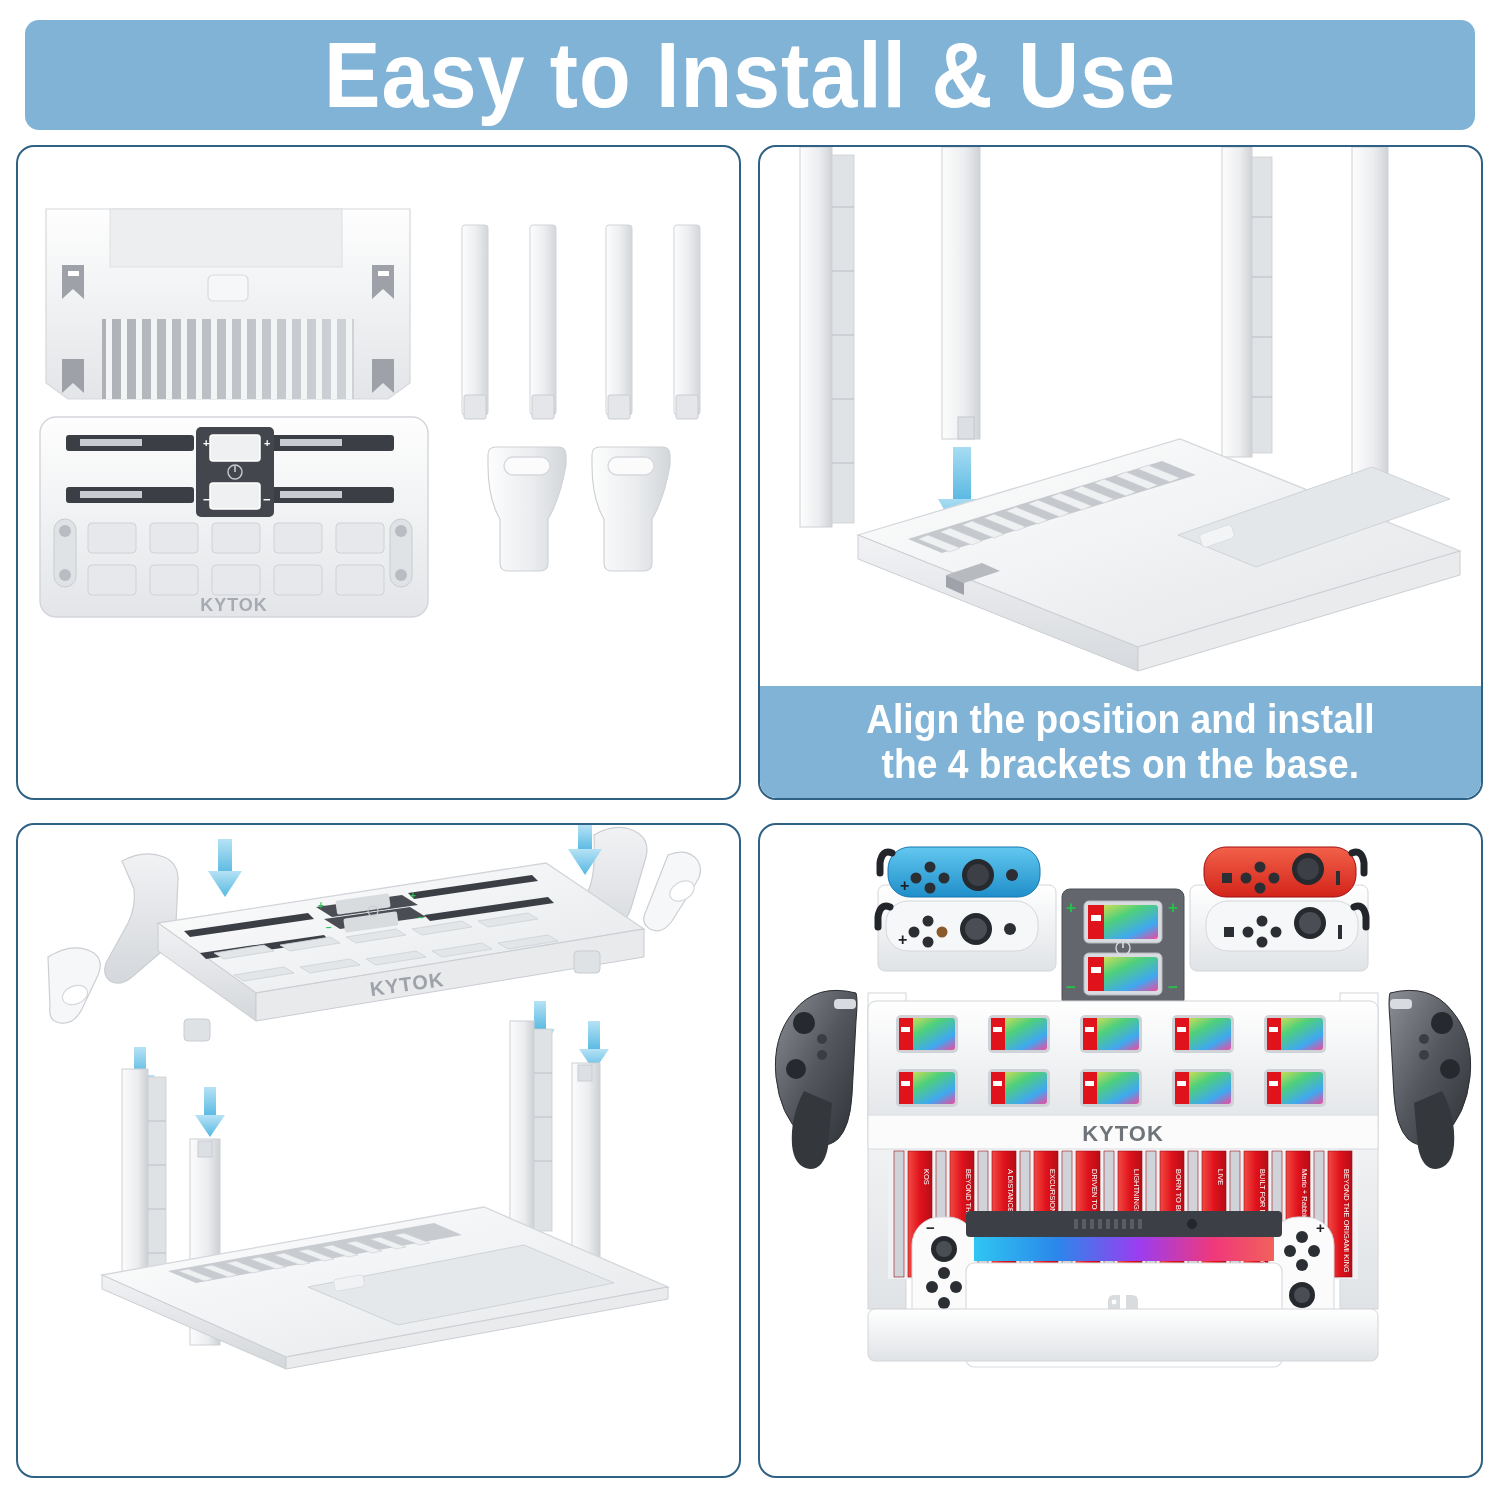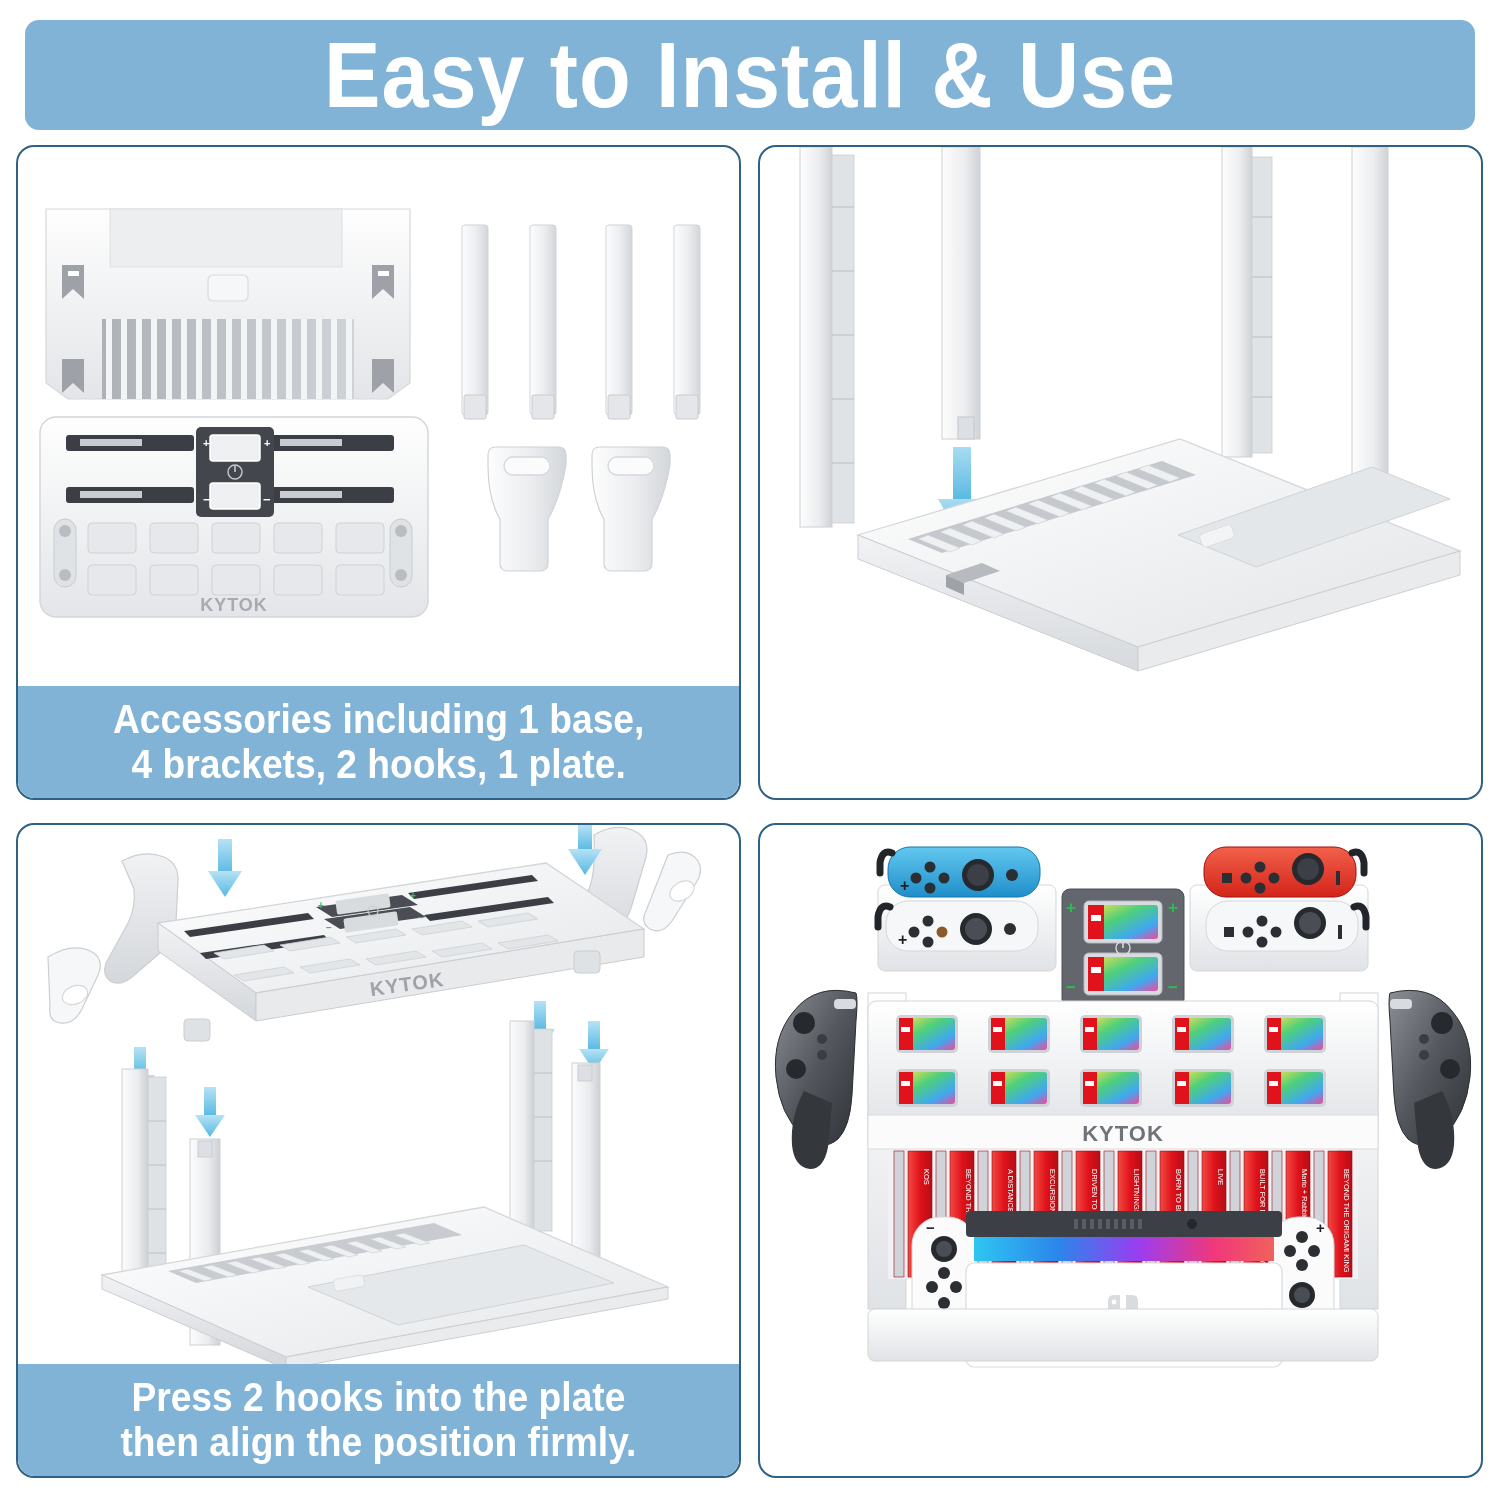--- a/index.html
+++ b/index.html
@@ -218,24 +218,20 @@
             <path d="M478 300 h62 q8 0 8 8 v10 q-6 34 -18 54 v44 q0 8 -8 8 h-32 q-8 0 -8 -8 v-44 q-12 -20 -12 -54 v-10 q0 -8 8 -8 Z" fill="url(#p1bar)" stroke="#cfd2d6" stroke-width="1.2"></path>
             <rect x="486" y="310" width="46" height="18" rx="9" fill="#fbfbfc" stroke="#d6d9dd" stroke-width="1.4"></rect>
           </g>
           <g>
             <path d="M582 300 h62 q8 0 8 8 v10 q-6 34 -18 54 v44 q0 8 -8 8 h-32 q-8 0 -8 -8 v-44 q-12 -20 -12 -54 v-10 q0 -8 8 -8 Z" fill="url(#p1bar)" stroke="#cfd2d6" stroke-width="1.2"></path>
             <rect x="590" y="310" width="46" height="18" rx="9" fill="#fbfbfc" stroke="#d6d9dd" stroke-width="1.4"></rect>
           </g>
         </g>
       </svg>
     </div>
-    <div class="panel-caption">
-      <div class="caption-text">Accessories including 1 base,
-4 brackets, 2 hooks, 1 plate.</div>
-    </div>
   </div>
 
   <div class="panel" id="panel-2">
     <div class="panel-art">
       <svg viewBox="0 0 725 545" width="725" height="545">
         <defs>
           <linearGradient id="p2top" x1="0" y1="0" x2="1" y2="1">
             <stop offset="0" stop-color="#ffffff"></stop>
               <stop offset="1" stop-color="#e2e4e7"></stop>
           </linearGradient>
@@ -318,20 +314,24 @@
               <polygon points="356,329 366,325 398,338 388,342"></polygon>
               <polygon points="378,322 388,318 420,331 410,335"></polygon>
             </g>
           </g>
 
           <polygon points="186,428 222,416 240,424 204,436" fill="#b7babf"></polygon>
           <polygon points="186,428 204,436 204,448 186,440" fill="#9fa3a9"></polygon>
         </g>
       </svg>
     </div>
+    <div class="panel-caption">
+      <div class="caption-text">Align the position and install
+the 4 brackets on the base.</div>
+    </div>
   </div>
 
   <div class="panel" id="panel-3">
     <div class="panel-art">
       <svg viewBox="0 0 725 545" width="725" height="545">
         <defs>
           <linearGradient id="p3top" x1="0" y1="0" x2="1" y2="1">
             <stop offset="0" stop-color="#ffffff"></stop>
               <stop offset="1" stop-color="#e4e6e9"></stop>
           </linearGradient>
@@ -485,24 +485,20 @@
               <polygon points="280,426 290,424 316,434 306,436"></polygon>
               <polygon points="304,422 314,420 340,430 330,432"></polygon>
               <polygon points="328,418 338,416 364,426 354,428"></polygon>
               <polygon points="352,414 362,412 388,422 378,424"></polygon>
               <polygon points="376,410 386,408 412,418 402,420"></polygon>
             </g>
           </g>
           <rect x="316" y="452" width="30" height="12" rx="3" fill="#f1f2f4" stroke="#d8dbdf" stroke-width="0.8" transform="rotate(-10 331 458)"></rect>
         </g>
       </svg>
-    </div>
-    <div class="panel-caption">
-      <div class="caption-text">Press 2 hooks into the plate
-then align the position firmly.</div>
     </div>
   </div>
 
   <div class="panel" id="panel-4">
     <div class="panel-art">
       <svg viewBox="0 0 725 545" width="725" height="545">
         <defs>
           <linearGradient id="p4white" x1="0" y1="0" x2="0" y2="1">
             <stop offset="0" stop-color="#ffffff"></stop>
               <stop offset="1" stop-color="#e0e3e6"></stop>

